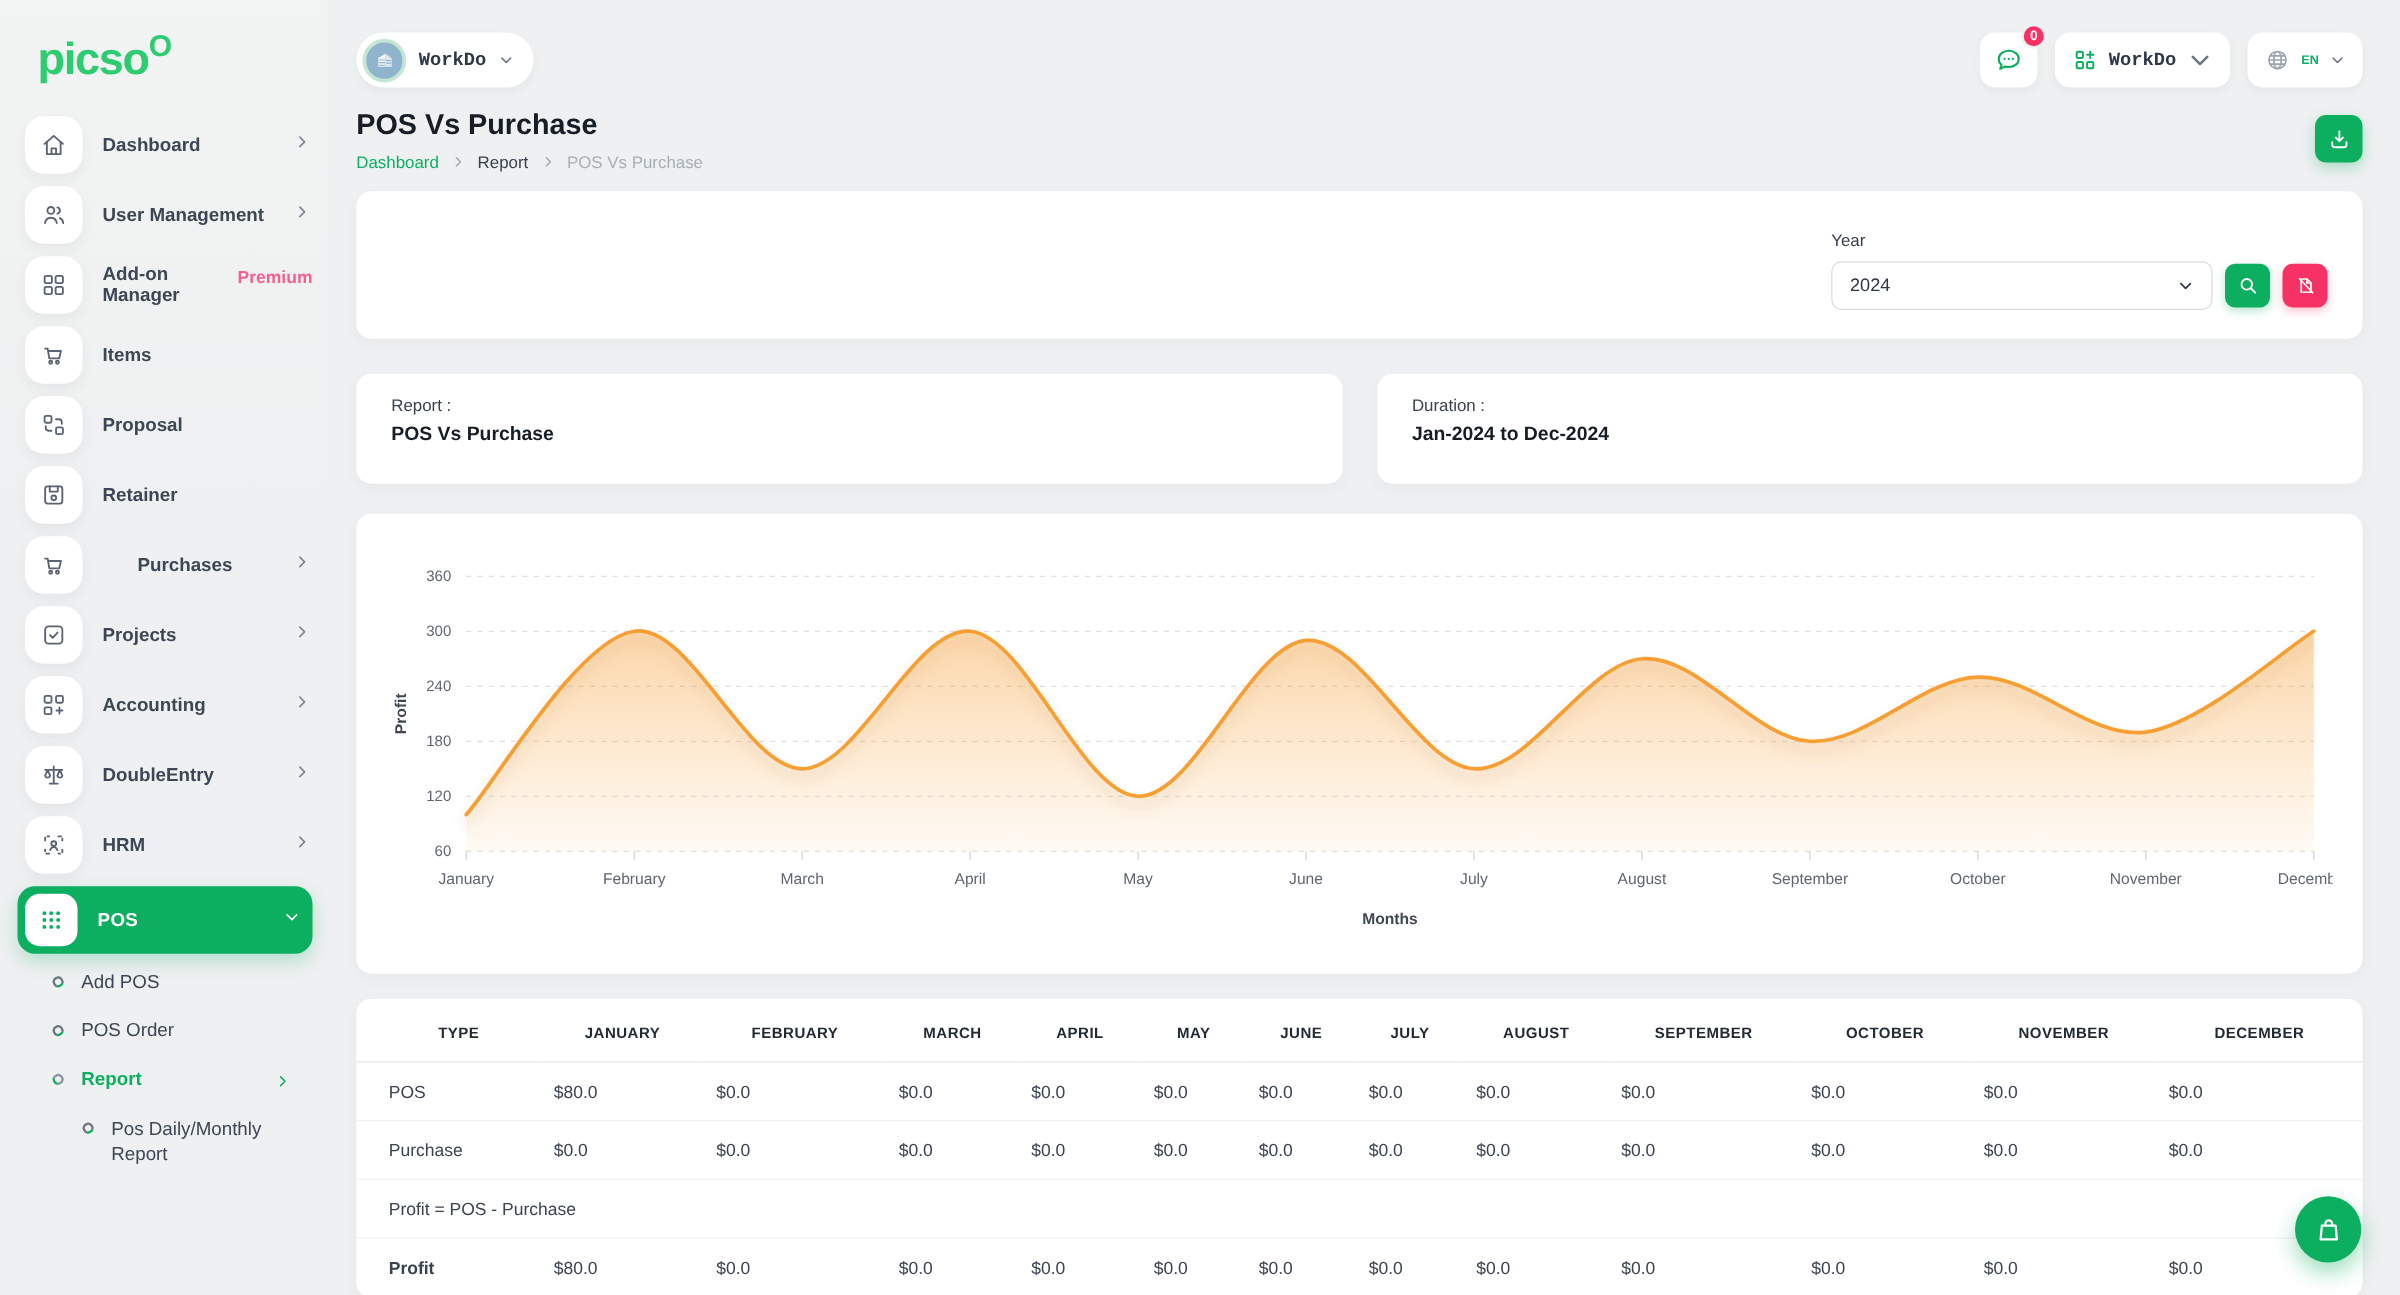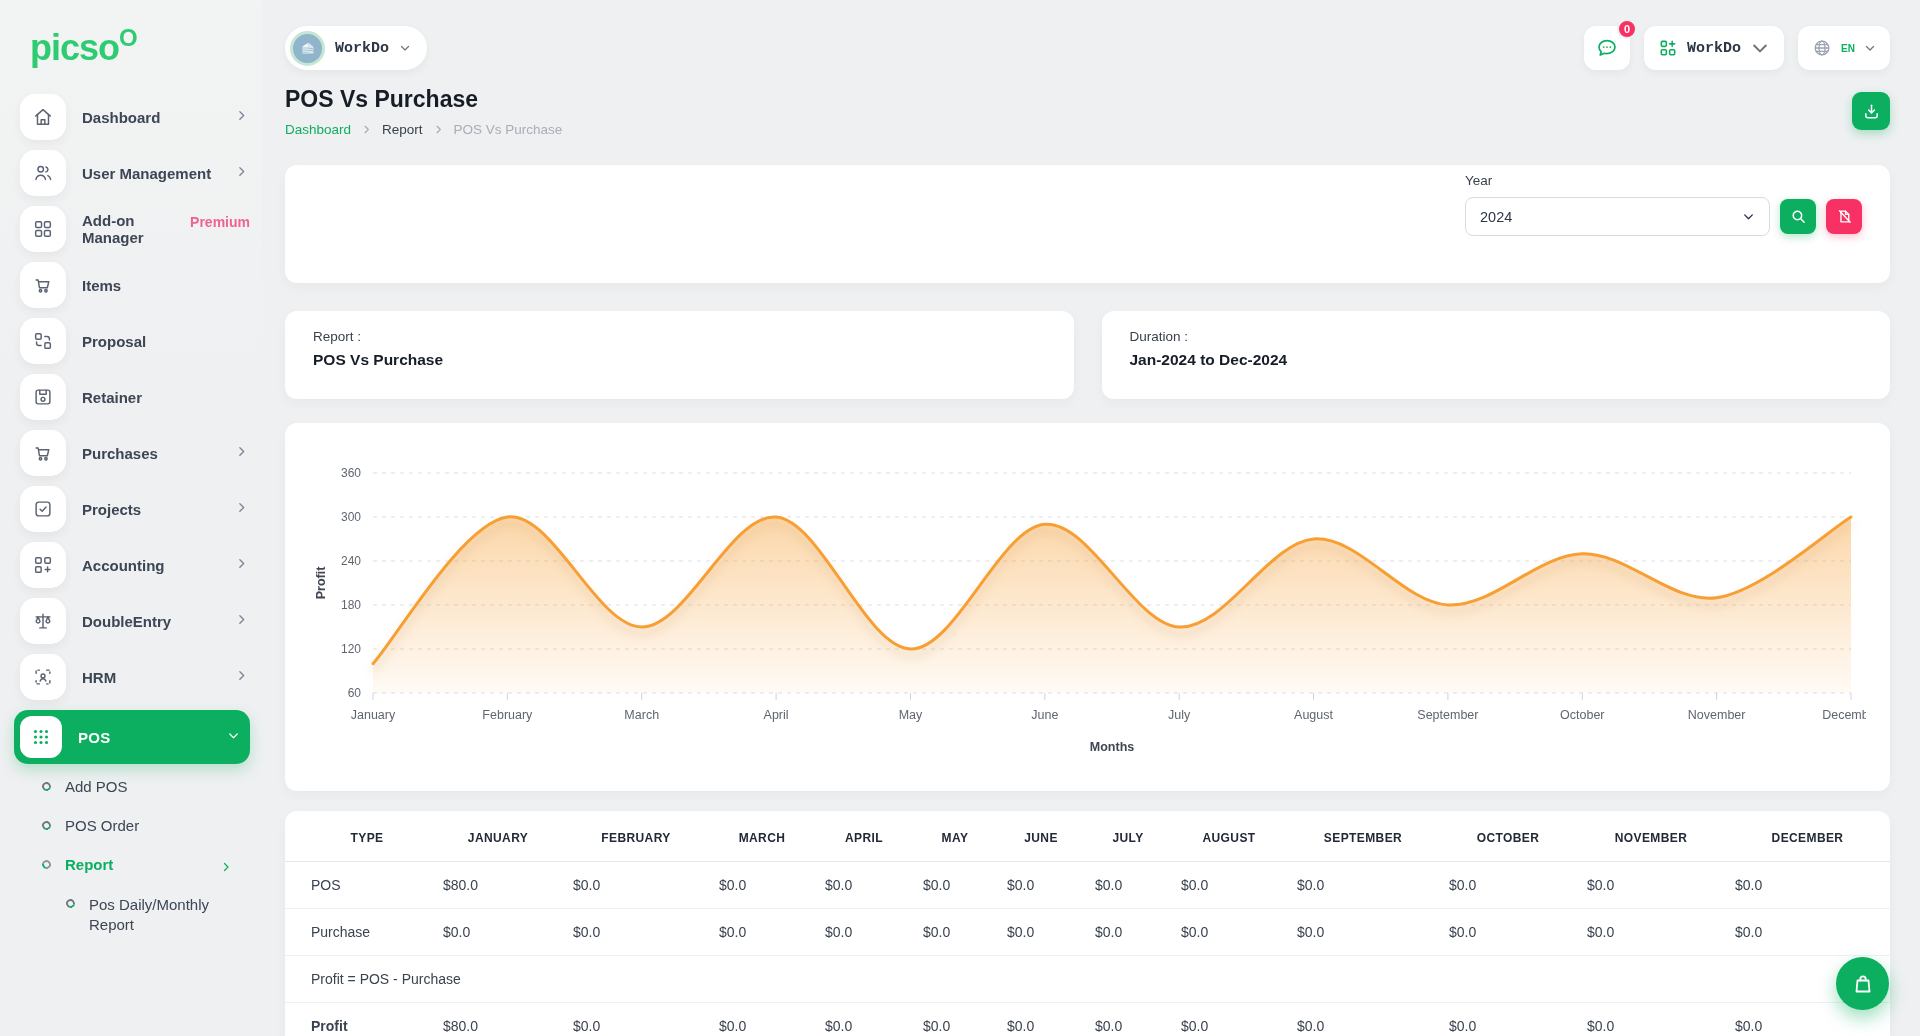--- a/index.html
+++ b/index.html
@@ -72,21 +72,21 @@
   .breadcrumb .bc-cur { color:#a7aeb6; }
   .bc-sep { color:#a7aeb6; display:flex; }
   .bc-sep svg { width:11px; height:11px; }
   .download-btn { width:38px; height:38px; border-radius:9px; background:#0caf60; color:#fff; border:none;
     display:flex; align-items:center; justify-content:center; cursor:pointer; margin-top:6px;
     box-shadow:0 4px 10px rgba(12,175,96,0.3); }
   .download-btn svg { width:19px; height:19px; }
 
   .card { background:#ffffff; border-radius:12px; box-shadow:0 4px 12px rgba(40,50,70,0.04); }
 
-  .filter-card { margin-top:28px; height:118px; padding:8px 28px; display:flex; justify-content:flex-end; }
+  .filter-card { margin-top:16px; height:118px; padding:32px 28px; display:flex; justify-content:flex-end; }
   .filter-group { display:flex; flex-direction:column; }
   .filter-label { font-size:13.5px; color:#39414e; margin-bottom:9px; }
   .filter-row { display:flex; gap:10px; align-items:center; }
   .year-select { width:305px; height:39px; border:1px solid #d7dce2; border-radius:8px; background:#fff;
     display:flex; align-items:center; justify-content:space-between; padding:0 14px; font-size:14.5px;
     color:#2e3746; cursor:pointer; }
   .year-select .chev svg { width:13px; height:13px; color:#30394a; }
   .sq-btn { width:36px; height:35px; border:none; border-radius:8px; display:flex; align-items:center;
     justify-content:center; color:#fff; cursor:pointer; }
   .sq-btn svg { width:17px; height:17px; }
@@ -204,21 +204,21 @@
         </span>
       </div>
       <div class="nav-item">
         <span class="icon-box">
           <svg viewBox="0 0 24 24" fill="none" stroke="currentColor" stroke-width="1.6" stroke-linecap="round" stroke-linejoin="round">
             <path d="M4.5 6.5h2.2l1.4 8.5h8.6l1.6-6.5H7.2"></path>
             <circle cx="9.3" cy="18.3" r="1.3"></circle>
             <circle cx="15.2" cy="18.3" r="1.3"></circle>
           </svg>
         </span>
-        <span style="display:flex;flex-direction:column;">
+        <span style="display:flex;flex-direction:column;margin-left:28px;">
           <span class="nav-label">Purchases</span>
         </span>
         <span class="nav-chevron"><svg viewBox="0 0 24 24" fill="none" stroke="currentColor" stroke-width="2.4" stroke-linecap="round" stroke-linejoin="round">
             <path d="M9 5l7 7-7 7"></path>
           </svg></span>
       </div>
       <div class="nav-item">
         <span class="icon-box">
           <svg viewBox="0 0 24 24" fill="none" stroke="currentColor" stroke-width="1.6" stroke-linecap="round" stroke-linejoin="round">
             <rect x="4.5" y="4.5" width="15" height="15" rx="3"></rect>

